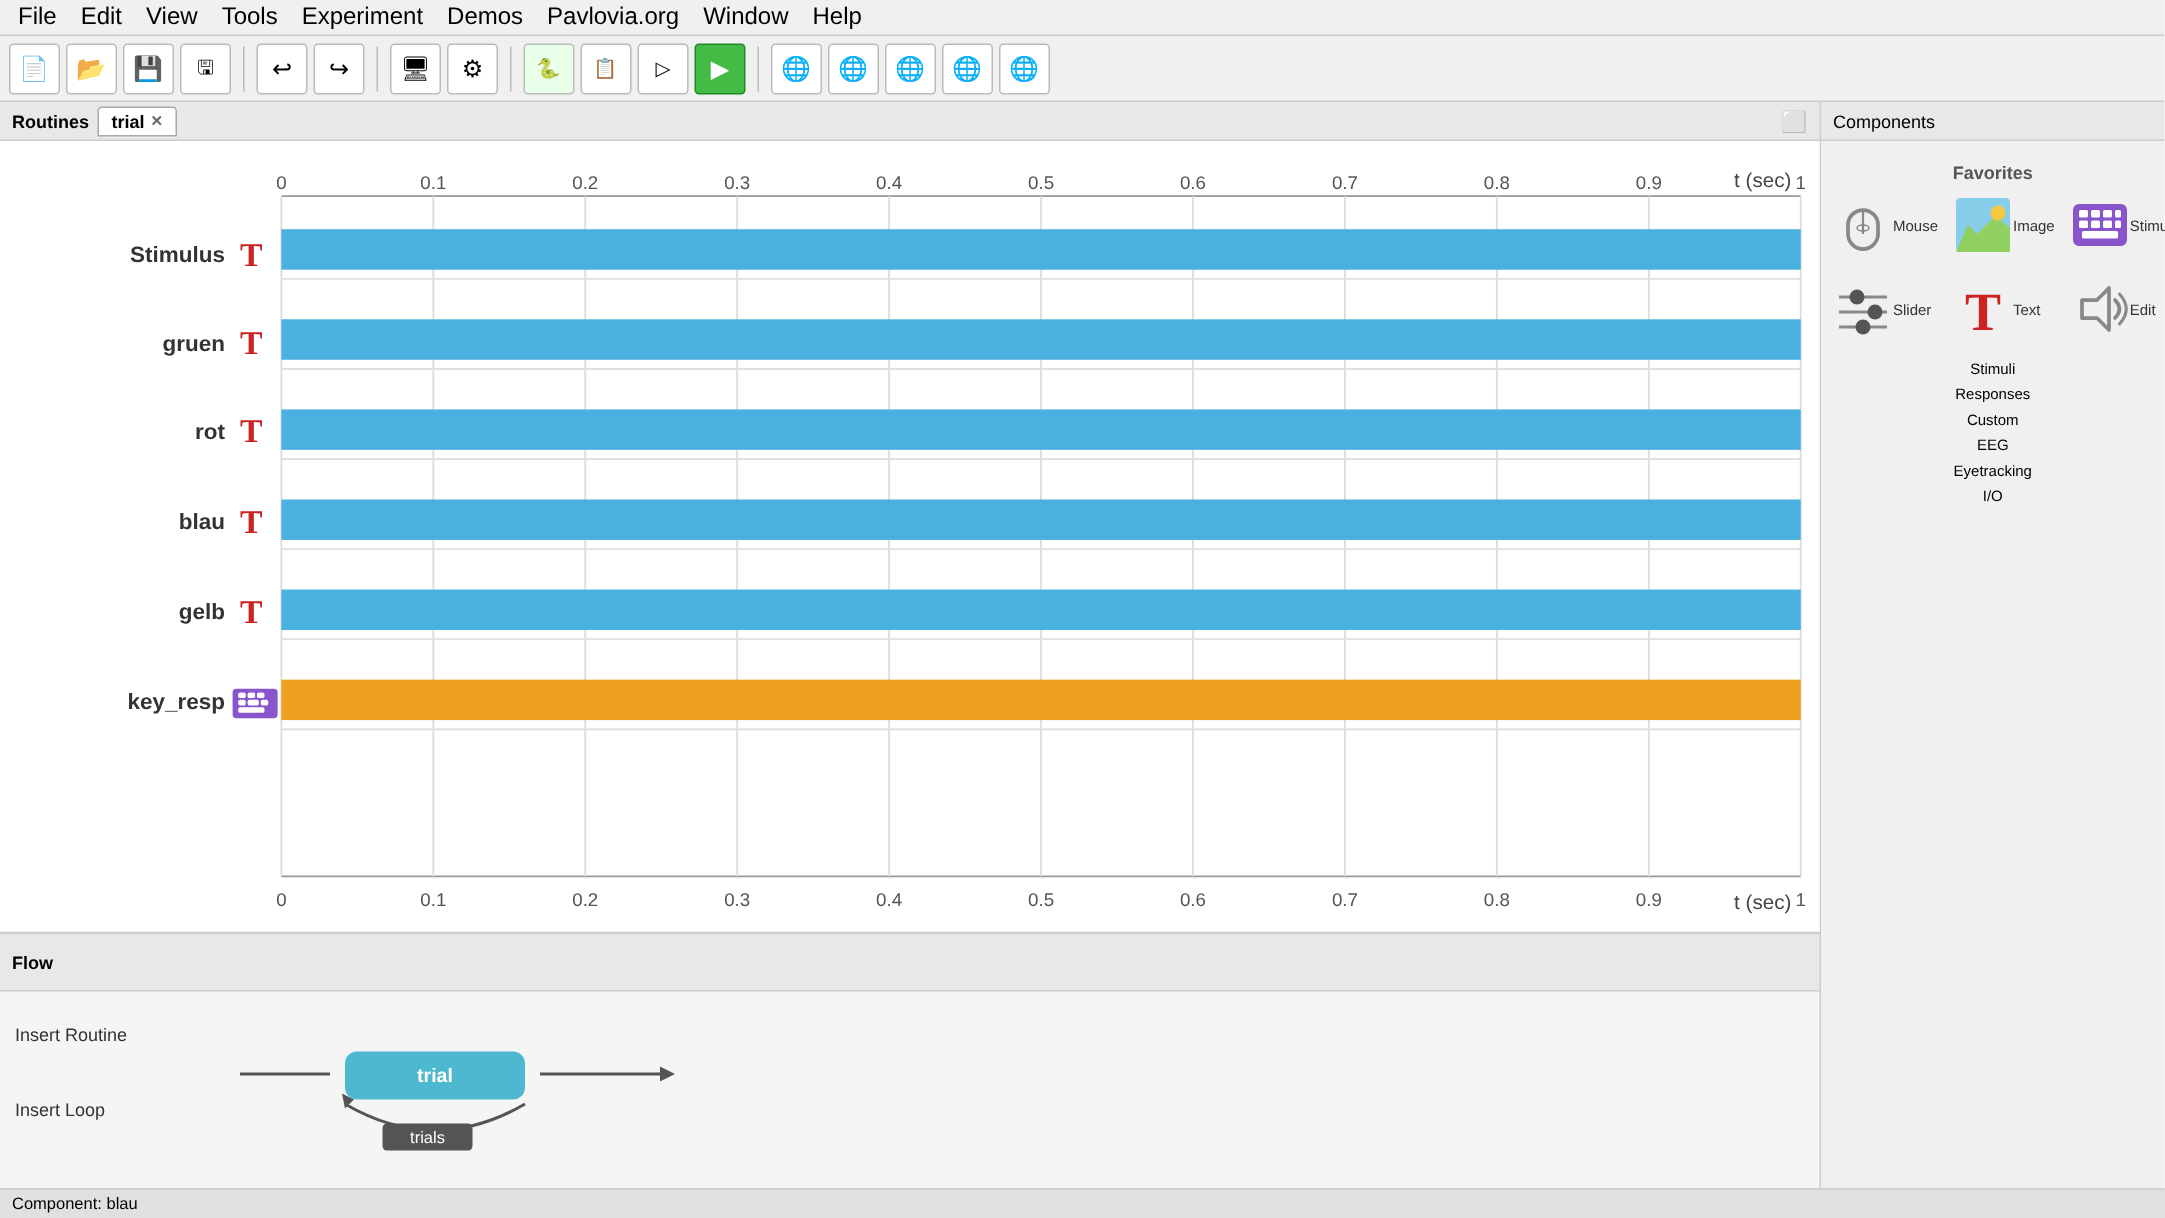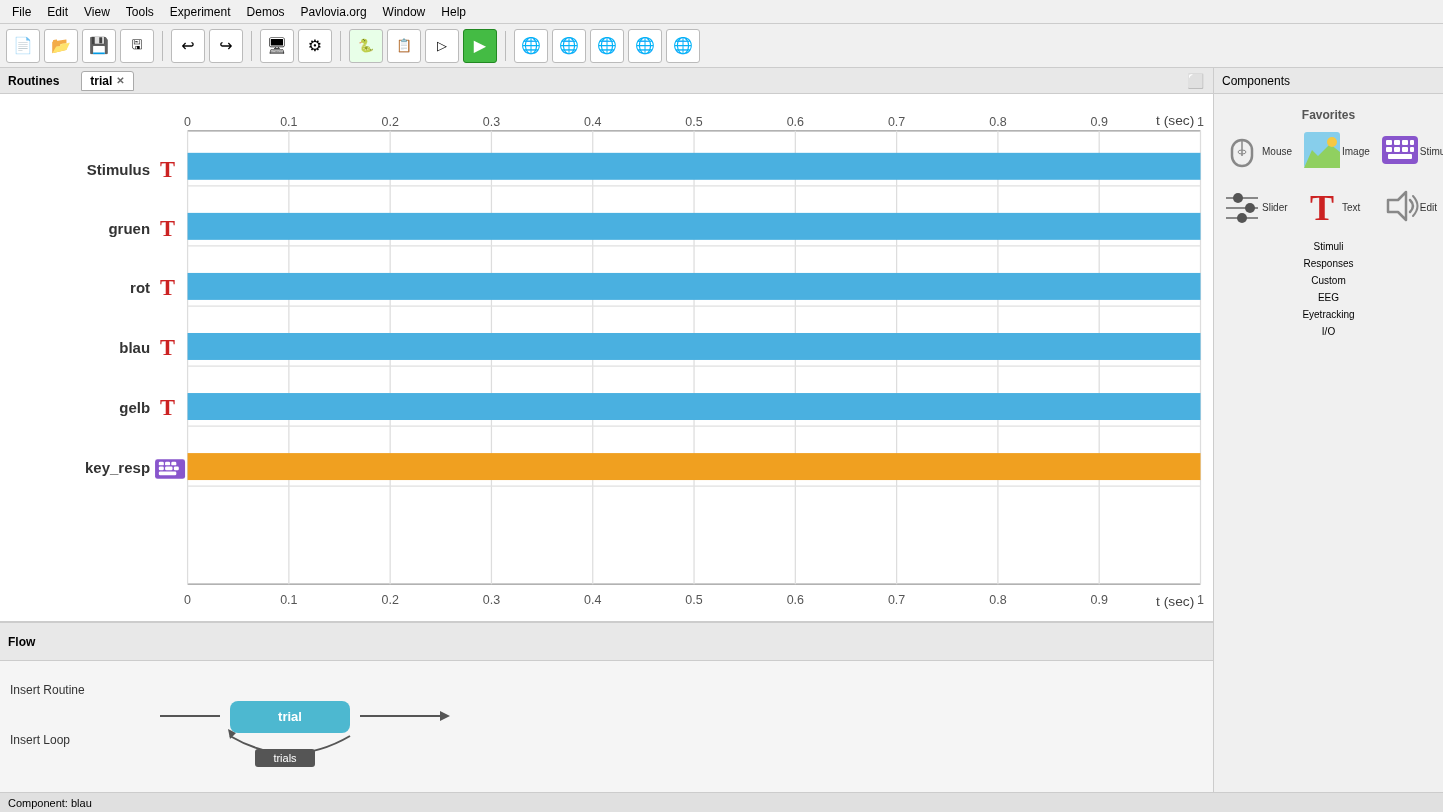--- a/index.html
+++ b/index.html
@@ -1,36 +1,36 @@
 <!DOCTYPE html>
 <html><head>
   <meta charset="utf-8">
   <style>
     * { box-sizing: border-box; margin: 0; padding: 0; }
     body { font-family: Arial, sans-serif; font-size: 12px; background: #f0f0f0; width: 1443px; height: 812px; overflow: hidden; }
 
     
     #menubar { background: #f0f0f0; border-bottom: 1px solid #ccc; display: flex; align-items: center; height: 24px; padding: 0 4px; }
-    .menu-item { padding: 2px 8px; cursor: pointer; font-size: 12px; }
+    .menu-item { padding: 2px 8px; cursor: pointer; font-size: 16px; }
 
     
     #toolbar { background: #f0f0f0; border-bottom: 1px solid #ccc; display: flex; align-items: center; height: 44px; padding: 4px 6px; gap: 4px; }
     .tb-btn { width: 34px; height: 34px; border: 1px solid #bbb; background: #fff; border-radius: 3px; cursor: pointer; display: flex; align-items: center; justify-content: center; font-size: 16px; }
     .tb-separator { width: 1px; height: 30px; background: #bbb; margin: 0 4px; }
 
     
     #main { display: flex; flex-direction: row; height: calc(812px - 24px - 44px); }
 
     
     #left-panel { flex: 1; display: flex; flex-direction: column; }
 
     
     #routines-panel { background: #f5f5f5; border-bottom: 1px solid #ccc; flex: 1; display: flex; flex-direction: column; min-height: 0; }
     #routines-header { background: #e8e8e8; border-bottom: 1px solid #ccc; padding: 4px 8px; display: flex; align-items: center; justify-content: space-between; height: 26px; }
-    #routines-header-left { display: flex; align-items: center; gap: 22px; font-size: 12px; font-weight: bold; }
+    #routines-header-left { display: flex; align-items: center; gap: 6px; font-size: 12px; font-weight: bold; }
     .tab-item { background: #fff; border: 1px solid #aaa; border-radius: 3px 3px 0 0; padding: 2px 8px; display: flex; align-items: center; gap: 4px; font-size: 12px; }
     .tab-close { cursor: pointer; font-size: 10px; color: #666; }
     #routines-content { flex: 1; overflow: hidden; position: relative; background: #fff; }
 
     
     #flow-panel { background: #f5f5f5; border-top: 1px solid #ccc; height: 190px; flex-shrink: 0; }
     #flow-header { background: #e8e8e8; border-bottom: 1px solid #ccc; padding: 4px 8px; font-size: 12px; font-weight: bold; height: 38px; display: flex; align-items: center; }
     #flow-content { position: relative; height: calc(190px - 24px); }
     .flow-insert-btn { position: absolute; left: 10px; font-size: 12px; cursor: pointer; color: #333; }
     .flow-routine-insert { top: 22px; }

